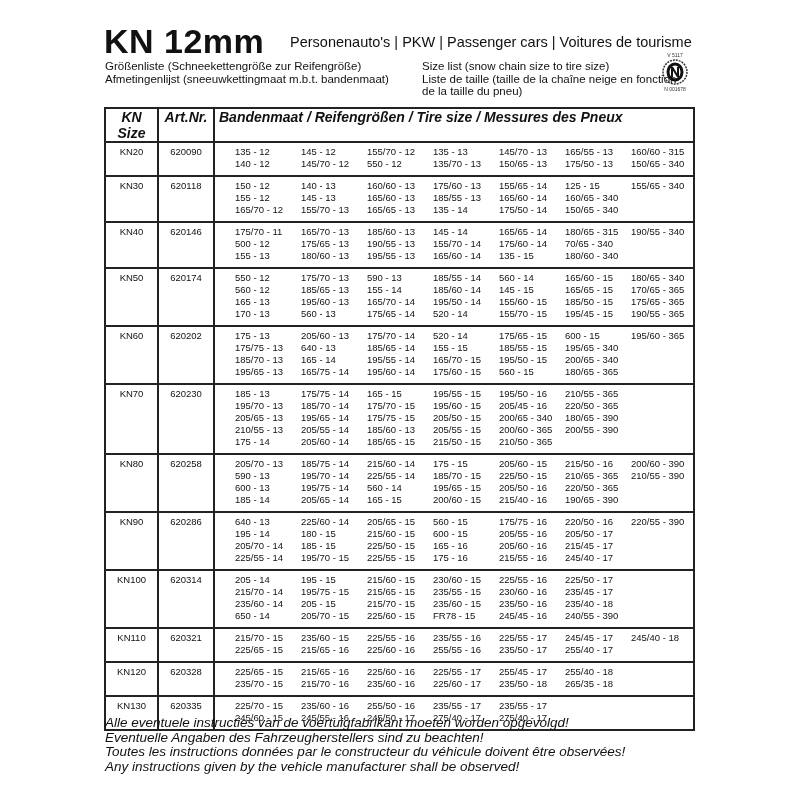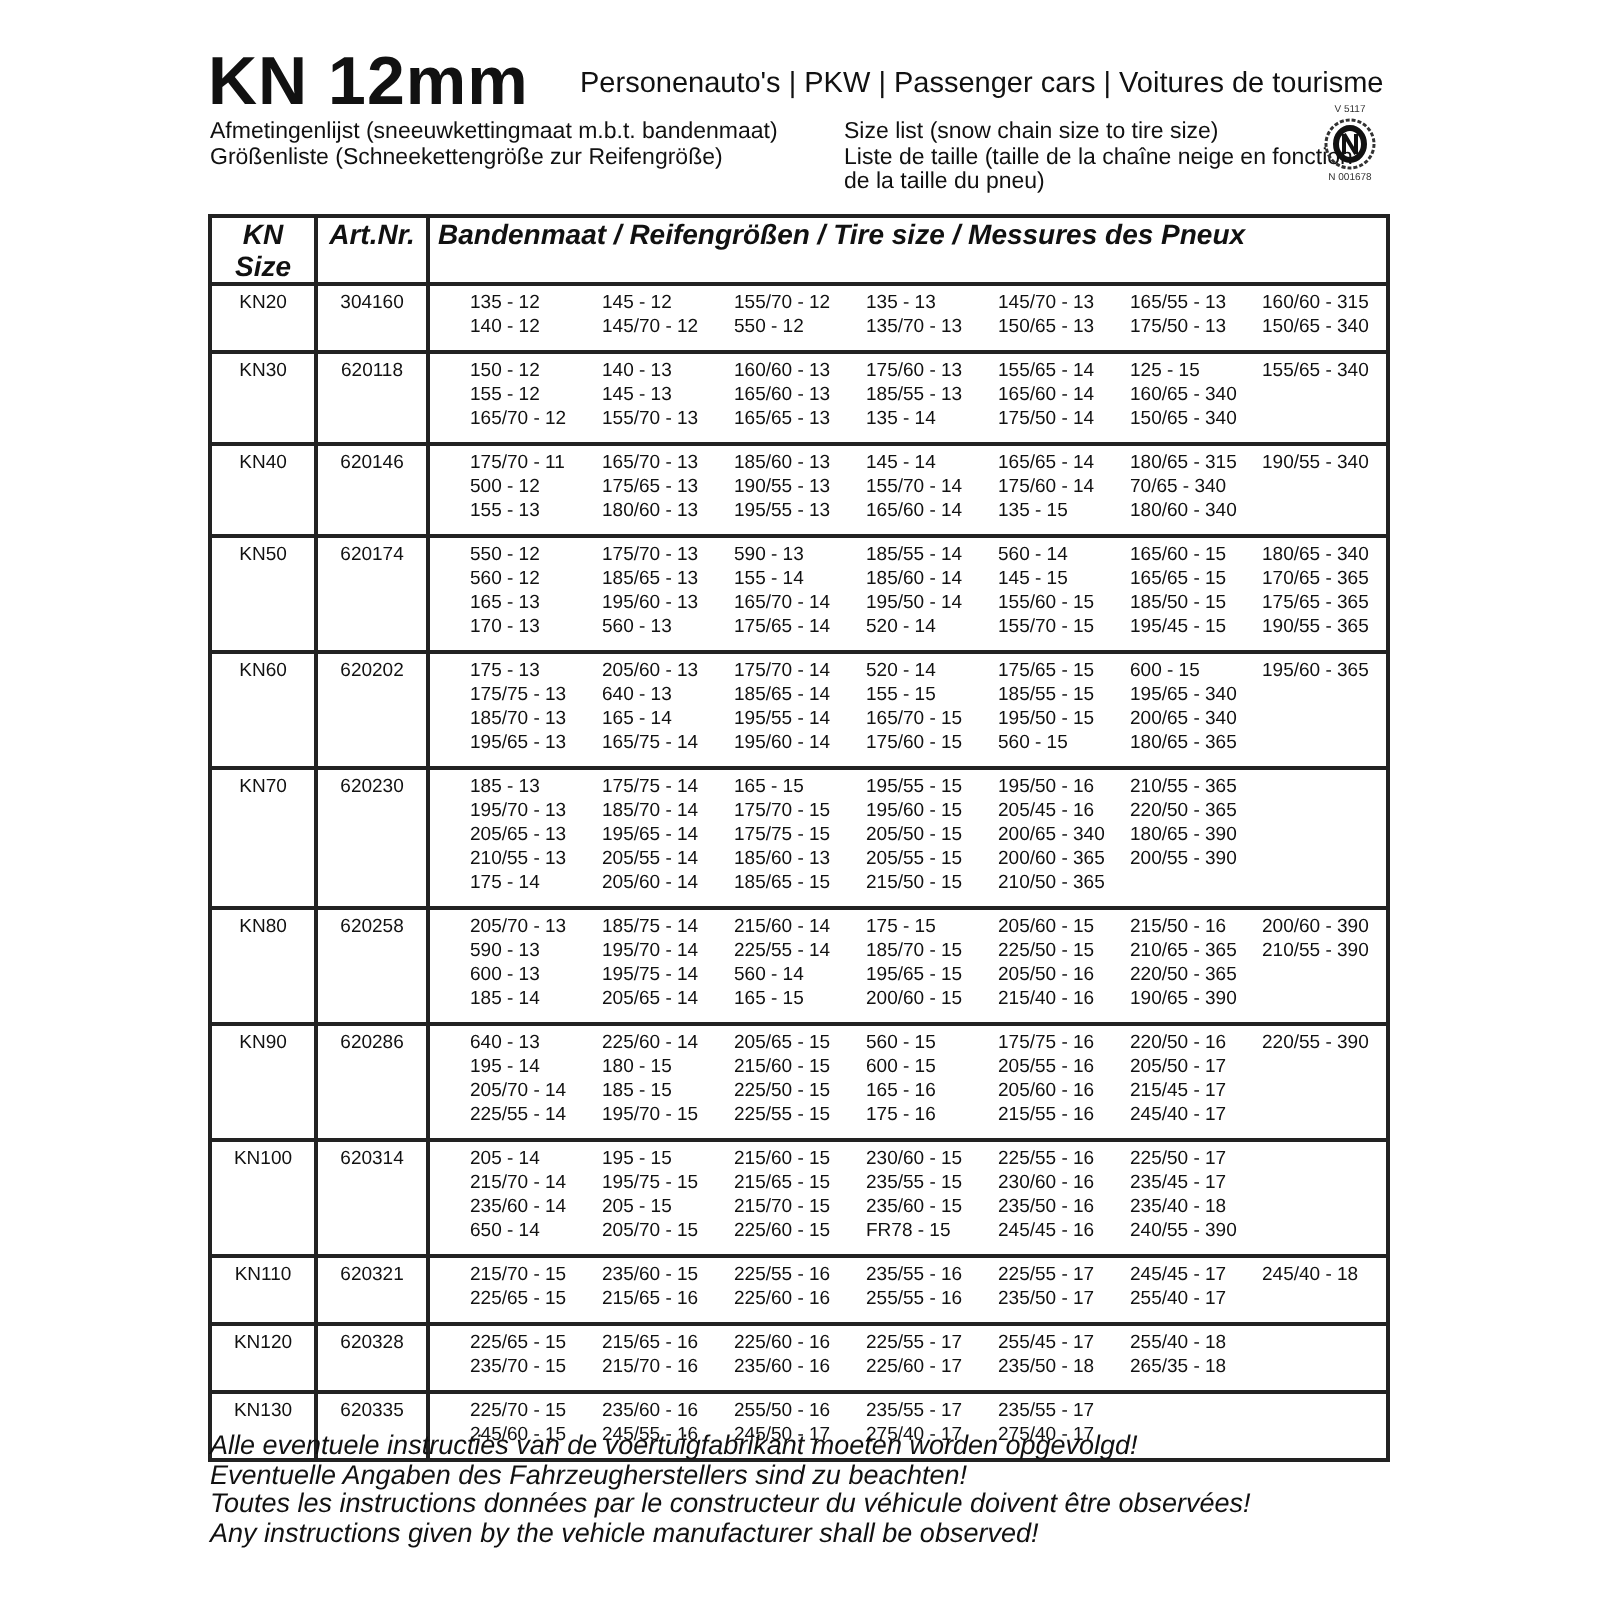--- a/index.html
+++ b/index.html
@@ -23,22 +23,22 @@
   .col div { white-space:nowrap; }
   .footer { position:absolute; left:105px; top:716px; font-size:13.5px; font-style:italic; line-height:14.5px; }
 </style>
 </head>
 <body>
 
 <div class="title">KN 12mm</div>
 <div class="subtitle">Personenauto's | PKW | Passenger cars | Voitures de tourisme</div>
 
 <div class="desc left">
+  <div>Größenliste (Schneekettengröße zur Reifengröße)</div>
   <div>Afmetingenlijst (sneeuwkettingmaat m.b.t. bandenmaat)</div>
-  <div>Größenliste (Schneekettengröße zur Reifengröße)</div>
 </div>
 <div class="desc right">
   <div>Size list (snow chain size to tire size)</div>
   <div>Liste de taille (taille de la chaîne neige en fonction</div>
   <div>de la taille du pneu)</div>
 </div>
 
 <div class="logo">
   <div>V 5117</div>
   <svg width="26" height="26" viewBox="0 0 26 26">
@@ -53,21 +53,21 @@
   <thead>
     <tr>
       <th>KN Size</th>
       <th>Art.Nr.</th>
       <th class="tires">Bandenmaat / Reifengrößen / Tire size / Messures des Pneux</th>
     </tr>
   </thead>
   <tbody id="tbody">
       <tr>
         <td class="kn">KN20</td>
-        <td class="art">304160</td>
+        <td class="art">620090</td>
         <td class="tires">
           <div class="grid">
             <div class="col">
               <div>135 - 12</div>
               <div>140 - 12</div>
             </div>
             <div class="col">
               <div>145 - 12</div>
               <div>145/70 - 12</div>
             </div>

